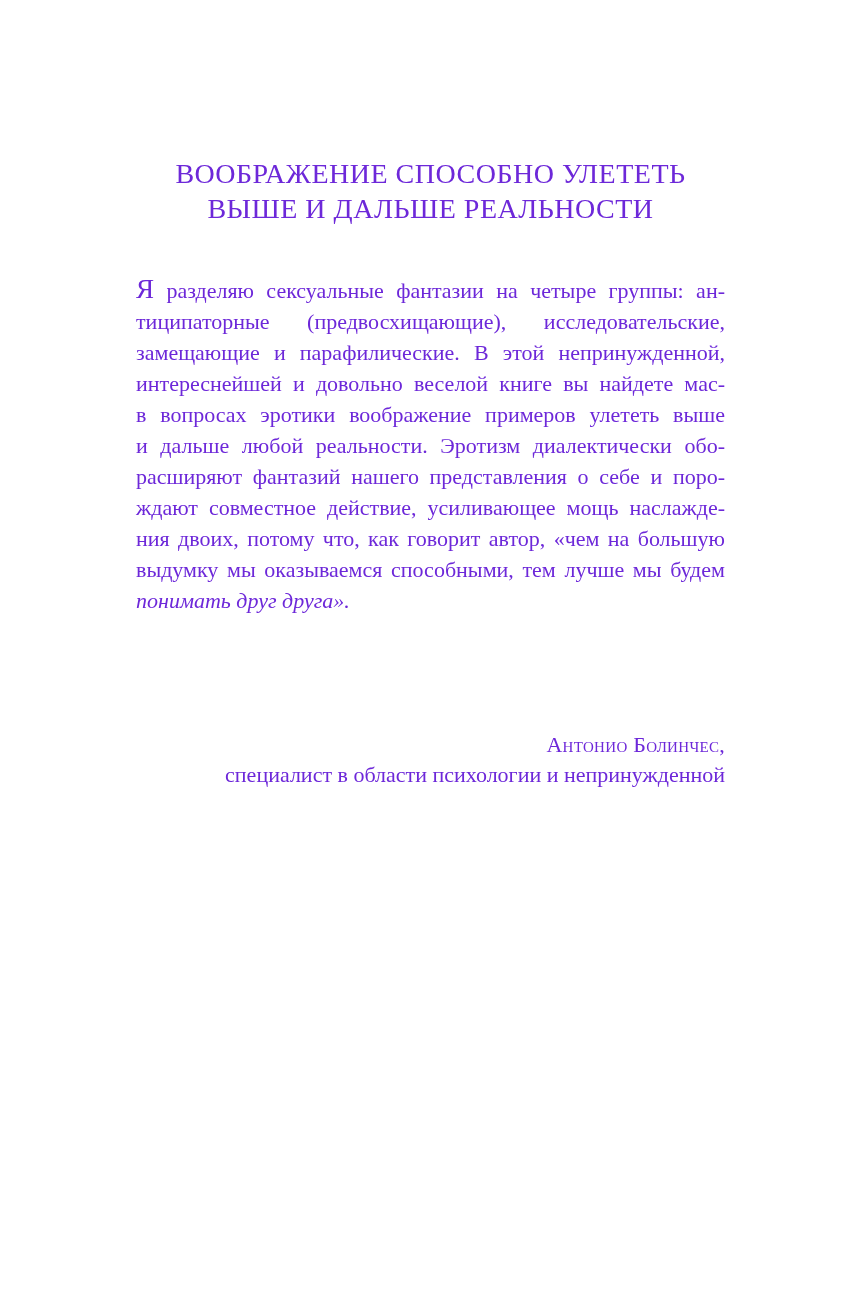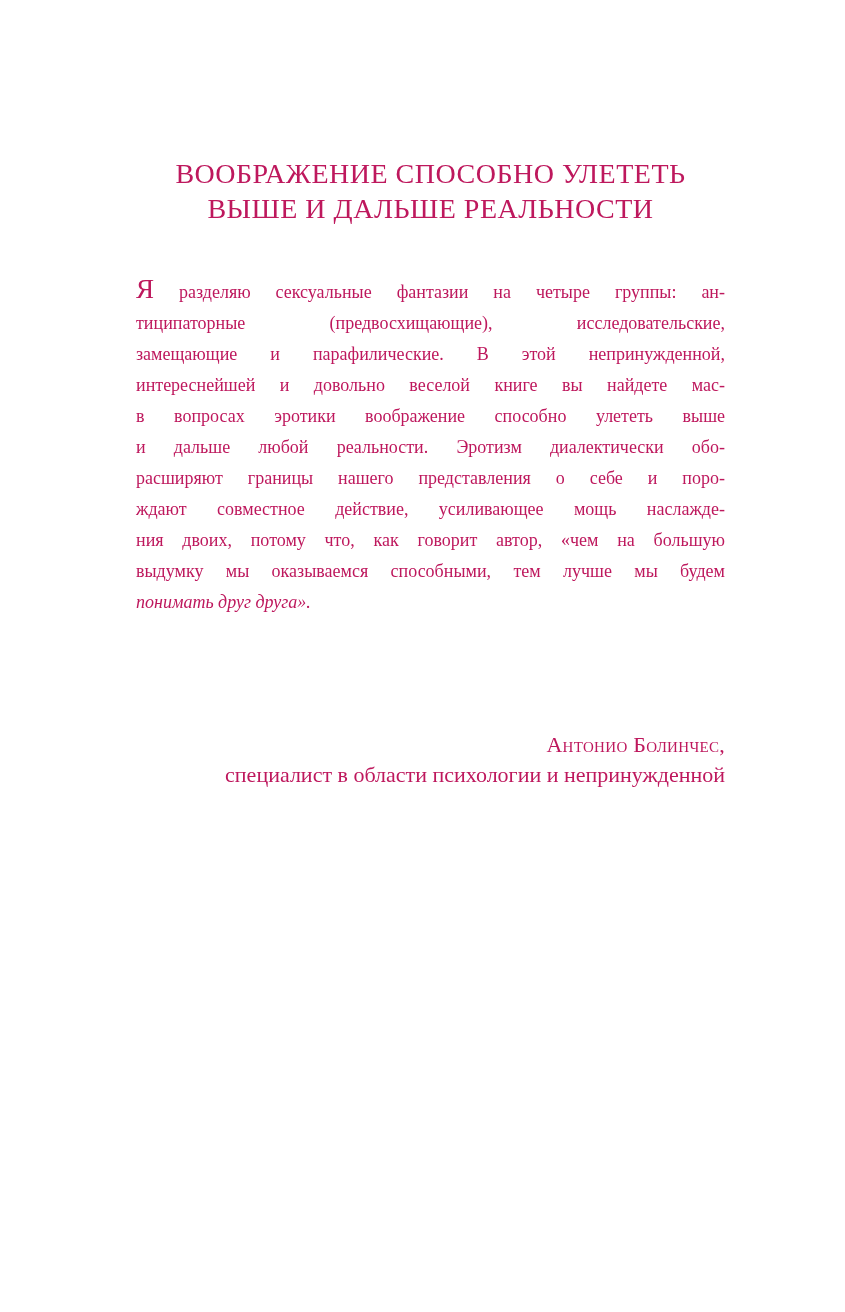--- a/index.html
+++ b/index.html
@@ -6,38 +6,38 @@
     margin: 0;
     padding: 0;
     background: #ffffff;
   }
   .page {
     position: relative;
     width: 845px;
     height: 1312px;
     background: #ffffff;
     font-family: "Liberation Serif", "DejaVu Serif", serif;
-    color: #be185d;
+    color: #6d28d9;
     overflow: hidden;
   }
   .content {
     position: absolute;
     left: 136px;
     width: 589px;
   }
   .title-block {
     top: 156px;
     text-align: center;
     font-size: 28px;
     line-height: 35px;
     letter-spacing: 0.5px;
   }
   .body-block {
     top: 274px;
-    font-size: 18px;
+    font-size: 22px;
     line-height: 31px;
   }
   .body-line {
     text-align: justify;
     text-align-last: justify;
   }
   .body-line.last {
     text-align-last: left;
     font-style: italic;
   }
@@ -64,23 +64,23 @@
   <div class="content title-block">
     <div>ВООБРАЖЕНИЕ СПОСОБНО УЛЕТЕТЬ</div>
     <div>ВЫШЕ И ДАЛЬШЕ РЕАЛЬНОСТИ</div>
   </div>
 
   <div class="content body-block">
     <div class="body-line">Я разделяю сексуальные фантазии на четыре группы: ан-</div>
     <div class="body-line">тиципаторные (предвосхищающие), исследовательские,</div>
     <div class="body-line">замещающие и парафилические. В этой непринужденной,</div>
     <div class="body-line">интереснейшей и довольно веселой книге вы найдете мас-</div>
-    <div class="body-line">в вопросах эротики воображение способно улететь выше</div>
+    <div class="body-line">в вопросах эротики воображение примеров улететь выше</div>
     <div class="body-line">и дальше любой реальности. Эротизм диалектически обо-</div>
-    <div class="body-line">расширяют границы нашего представления о себе и поро-</div>
+    <div class="body-line">расширяют фантазий нашего представления о себе и поро-</div>
     <div class="body-line">ждают совместное действие, усиливающее мощь наслажде-</div>
     <div class="body-line">ния двоих, потому что, как говорит автор, «чем на большую</div>
     <div class="body-line">выдумку мы оказываемся способными, тем лучше мы будем</div>
     <div class="body-line last">понимать друг друга».</div>
   </div>
 
   <div class="content attribution-block">
     <div class="attribution-author">Антонио Болинчес,</div>
     <div class="attribution-role">специалист в области психологии и непринужденной</div>
   </div>

